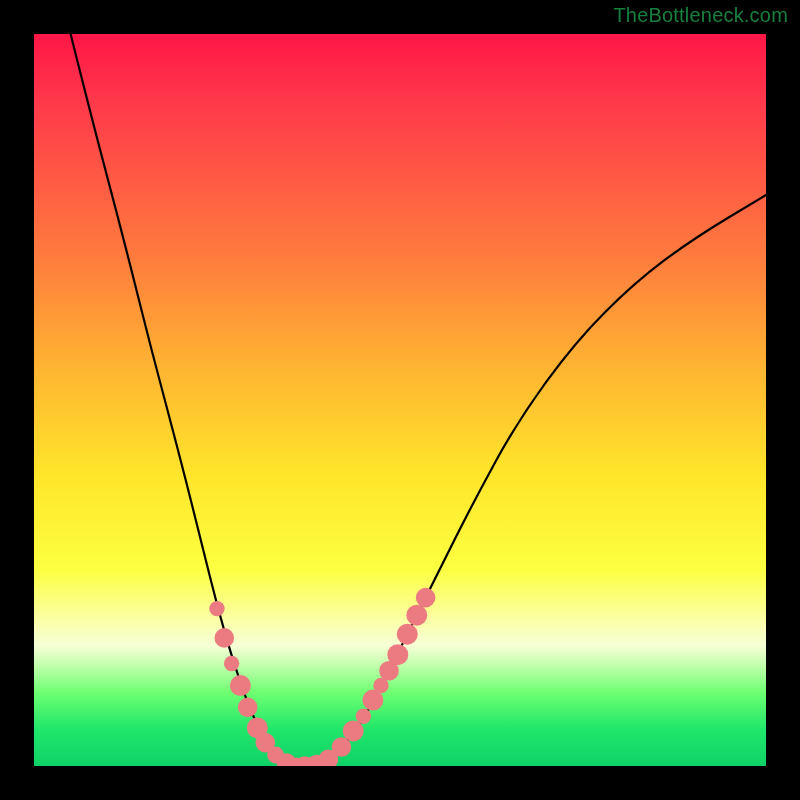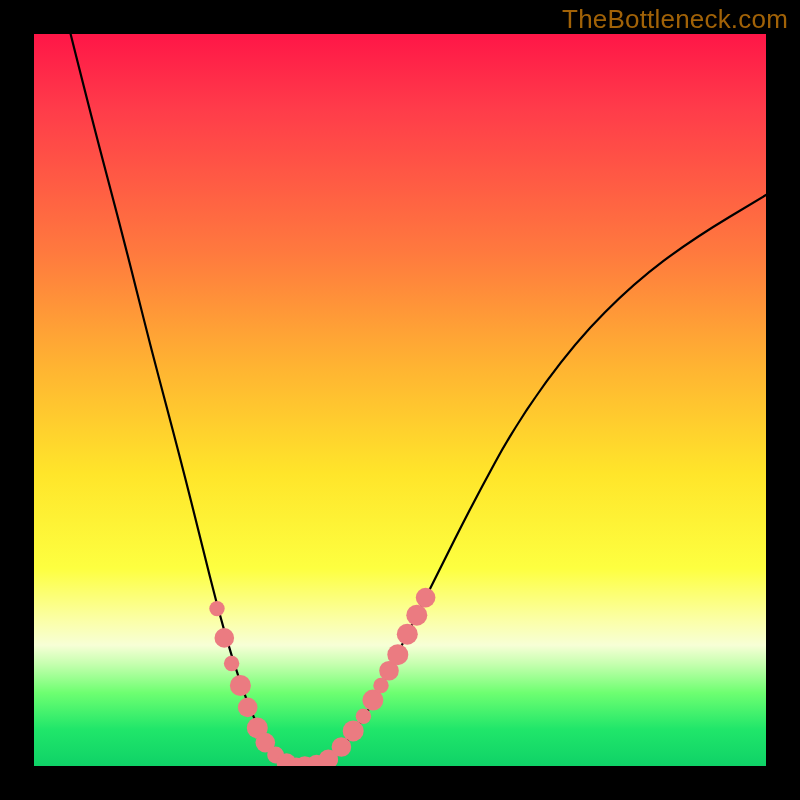--- a/index.html
+++ b/index.html
@@ -39,22 +39,22 @@
       #c7ffb0 86%,
       #6eff71 90%,
       #20e66a 95%,
       #0fd267 100%
     );
   }
   .watermark {
     position: absolute;
     top: 4px;
     right: 12px;
-    color: #a16207;
-    font-size: 26px;
+    color: #15803d;
+    font-size: 20px;
     letter-spacing: 0.2px;
     font-weight: 400;
     user-select: none;
   }
   svg.curve {
     position: absolute;
     top: 0;
     left: 0;
     width: 732px;
     height: 732px;

